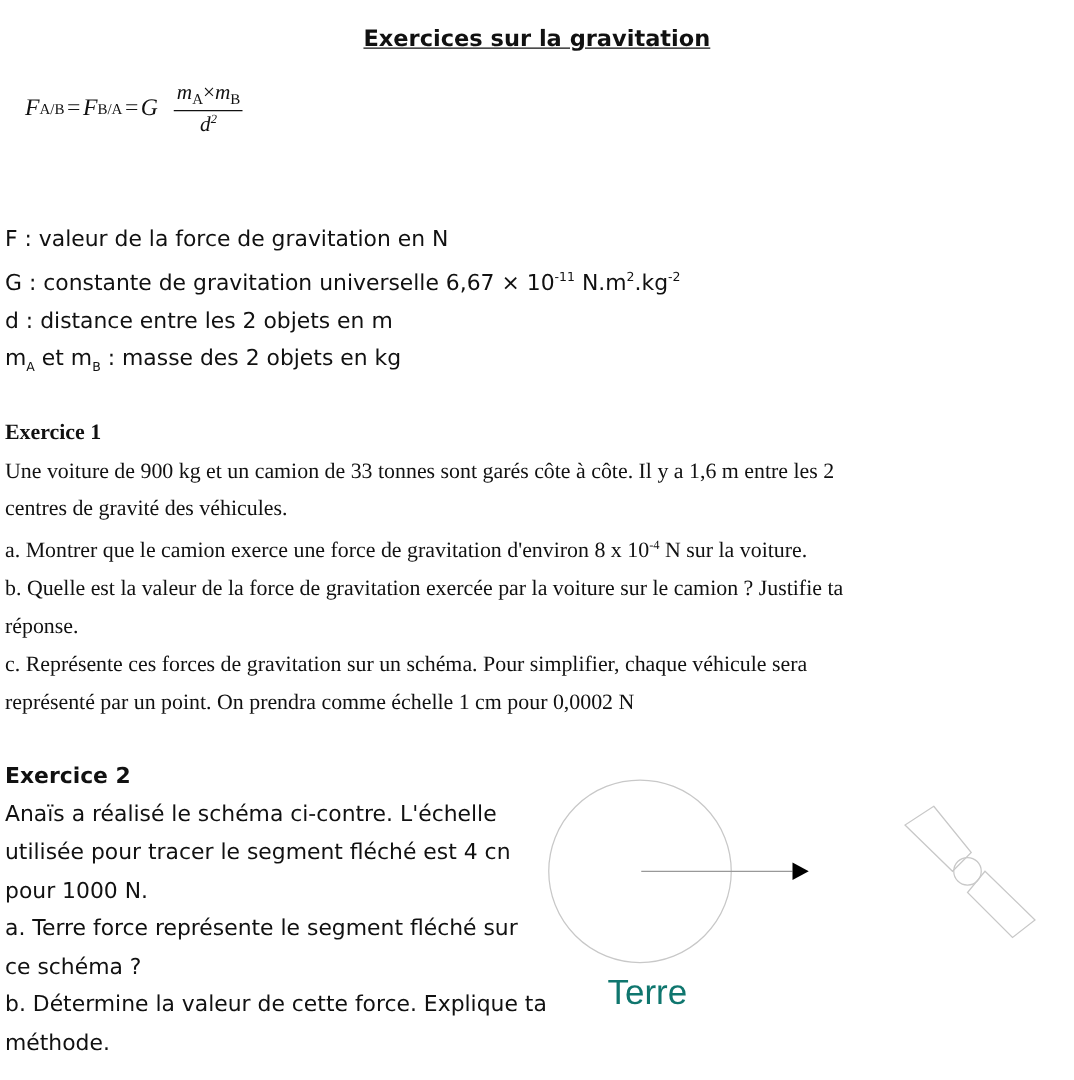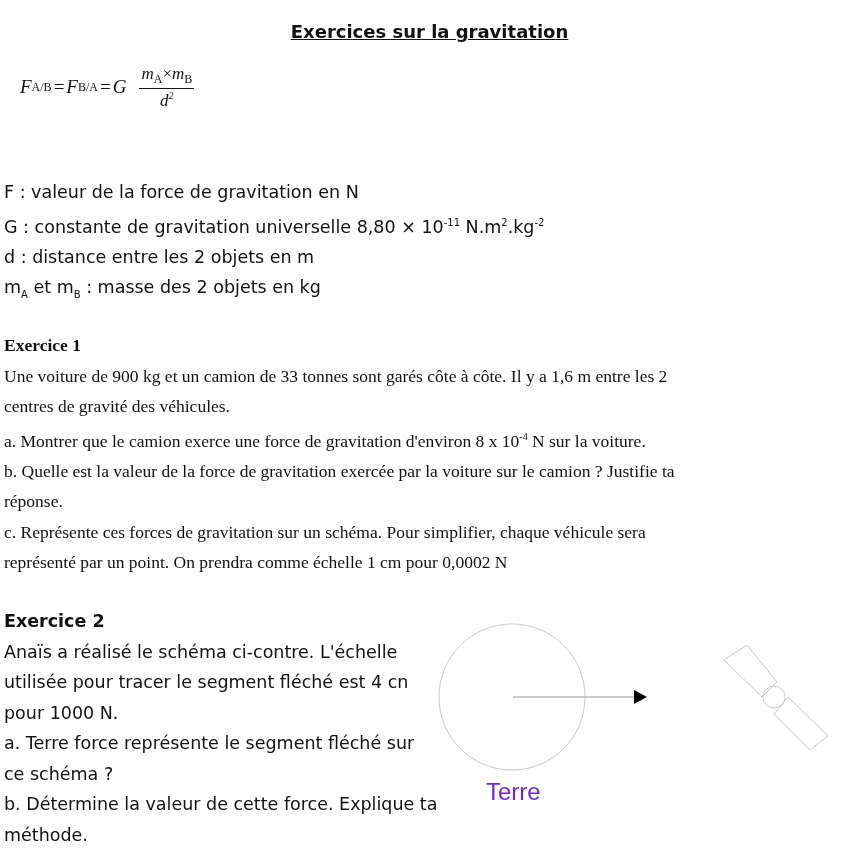--- a/index.html
+++ b/index.html
@@ -16,21 +16,21 @@
   .frac .den { font-size:17px; padding-top:1px; }
   .frac sup, .line sup { font-size:10px; }
   .text { position:absolute; left:4px; font-size:17.5px; line-height:30.5px; }
   .line { white-space:nowrap; }
   .line sub { font-size:10px; }
   .bold { font-weight:bold; }
   #defs { top:177px; }
   #ex1 { top:330px; width:855px; font-family:Liberation Serif, serif; }
   #ex2 { top:606px; width:440px; }
   .diagram { position:absolute; left:430px; top:610px; width:429px; height:230px; }
-  .dlabel { position:absolute; font-family:"Liberation Sans", sans-serif; font-size:24px; color:#6d28d9; }
+  .dlabel { position:absolute; font-family:"Liberation Sans", sans-serif; font-size:28px; color:#0f766e; }
 </style>
 </head>
 <body>
 
 <div class="title">Exercices sur la gravitation</div>
 
 <div class="formula">
   <span>F</span>
     <span class="sub">A/B</span>
   <span class="eq">=</span>
@@ -39,21 +39,21 @@
   <span class="eq">=</span>
   <span>G</span>
   <span class="frac">
     <span class="num"><span>m</span><span class="sub">A</span><span style="font-style:normal">×</span><span>m</span><span class="sub">B</span></span>
     <span class="den"><span>d</span><sup>2</sup></span>
   </span>
 </div>
 
 <div class="text" id="defs">
   <div class="line">F : valeur de la force de gravitation en N</div>
-  <div class="line"><span>G : constante de gravitation universelle 8,80 × 10</span><sup>-11</sup><span> N.m</span><sup>2</sup><span>.kg</span><sup>-2</sup></div>
+  <div class="line"><span>G : constante de gravitation universelle 6,67 × 10</span><sup>-11</sup><span> N.m</span><sup>2</sup><span>.kg</span><sup>-2</sup></div>
   <div class="line">d : distance entre les 2 objets en m</div>
   <div class="line"><span>m</span><sub>A</sub><span> et m</span><sub>B</sub><span> : masse des 2 objets en kg</span></div>
 </div>
 
 <div class="text" id="ex1">
   <div class="line bold">Exercice 1</div>
   <div class="line">Une voiture de 900 kg et un camion de 33 tonnes sont garés côte à côte. Il y a 1,6 m entre les 2</div>
   <div class="line">centres de gravité des véhicules.</div>
   <div class="line"><span>a. Montrer que le camion exerce une force de gravitation d'environ 8 x 10</span><sup>-4</sup><span> N sur la voiture.</span></div>
   <div class="line">b. Quelle est la valeur de la force de gravitation exercée par la voiture sur le camion ? Justifie ta</div>

